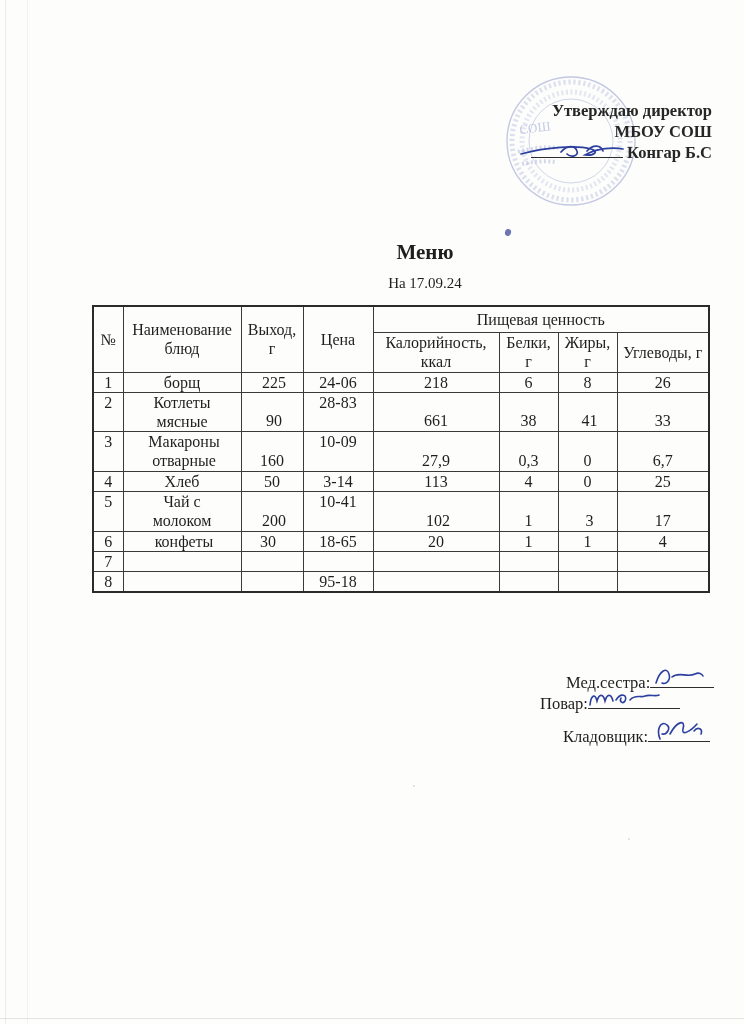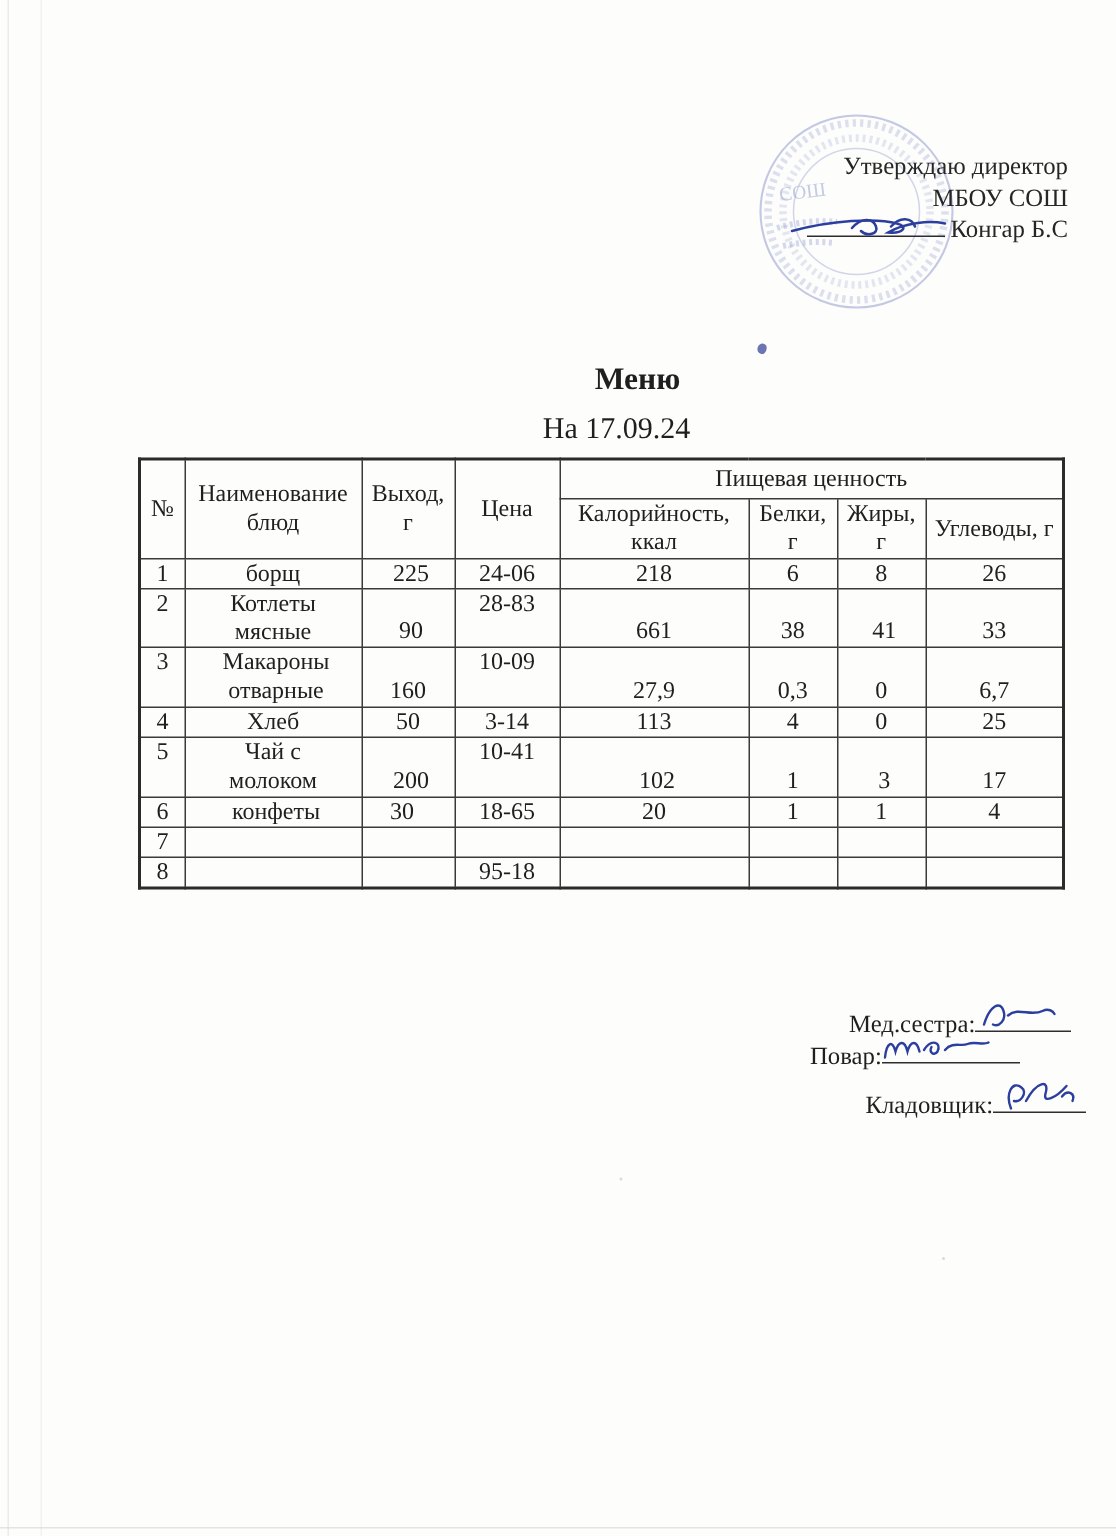--- a/index.html
+++ b/index.html
@@ -10,28 +10,28 @@
   
   .edge-line-1{position:absolute;left:5px;top:0;width:1px;height:1024px;background:#dcdcd8;opacity:.55;}
   .edge-line-2{position:absolute;left:27px;top:0;width:1px;height:1024px;background:#e8e8e4;opacity:.5;}
   .edge-bottom{position:absolute;left:0;top:1018px;width:744px;height:1px;background:#d9d9d4;opacity:.7;}
   .speck{position:absolute;border-radius:50%;background:#9a9a96;opacity:.35;}
 
   
   .stamp{position:absolute;left:502px;top:72px;width:138px;height:138px;filter:blur(0.4px);z-index:1;}
 
   
-  .approval{position:absolute;top:100px;right:32px;text-align:right;font-size:16.5px;line-height:21px;z-index:2;color:#262626;}
+  .approval{position:absolute;top:100px;right:32px;text-align:right;font-size:16.5px;line-height:21px;z-index:2;color:#262626;font-weight:bold;}
   .approval .line4{position:relative;display:inline-block;}
   .sig-line{display:inline-block;width:92px;height:3px;border-bottom:1.6px solid #2c2c2c;vertical-align:baseline;position:relative;}
   .approval-sig{position:absolute;left:-14px;top:-15px;}
 
   
   .doc-title{position:absolute;left:425px;top:240px;transform:translateX(-50%);font-size:21px;font-weight:bold;}
-  .doc-subtitle{position:absolute;left:411px;top:275px;transform:translateX(-50%);font-size:20px;}
+  .doc-subtitle{position:absolute;left:425px;top:275px;transform:translateX(-50%);font-size:15px;}
 
   
   table.menu{position:absolute;left:92px;top:305px;width:616px;border-collapse:collapse;table-layout:fixed;
     border:2px solid #2b2b2b;font-size:16px;}
   table.menu td{border:1px solid #3a3a3a;text-align:center;vertical-align:middle;padding:0 2px;line-height:19px;overflow:hidden;}
   table.menu .ln{display:block;}
   .al{text-align:right;padding-left:6px !important;}
   .ar{text-align:left;padding-right:10px !important;}
   .vt{vertical-align:top !important;}
   .vb{vertical-align:bottom !important;padding-bottom:1px !important;}
@@ -229,21 +229,21 @@
       <svg class="hand-sig" style="left:0px;top:-19px;" width="74" height="26" viewBox="0 0 74 26">
         <g fill="none" stroke="#2c3f9e" stroke-width="1.6" stroke-linecap="round">
           <path d="M2,19 C3,9 7,7 9,15 C11,8 15,7 17,15 C19,8 23,7 25,15"></path>
           <path d="M28,14 C33,6 40,9 37,15 C35,18 31,16 33,12"></path>
           <path d="M42,14 C47,8 53,12 57,10 C62,8 67,11 71,9"></path>
         </g>
       </svg>
     </span>
   </div>
 
-  <div class="sign-row" style="left:577px;top:727px;">
+  <div class="sign-row" style="left:563px;top:727px;">
     <span>Кладовщик:</span><span class="uline" style="width:62px;">
       <svg class="hand-sig" style="left:4px;top:-21px;" width="56" height="28" viewBox="0 0 56 28">
         <g fill="none" stroke="#2c3f9e" stroke-width="1.6" stroke-linecap="round">
           <path d="M8,22 C4,12 9,3 15,8 C19,11 15,18 10,17"></path>
           <path d="M18,17 C25,4 34,2 31,12 C29,19 38,15 45,7"></path>
           <path d="M42,14 C46,9 51,12 49,17"></path>
         </g>
       </svg>
     </span>
   </div>

